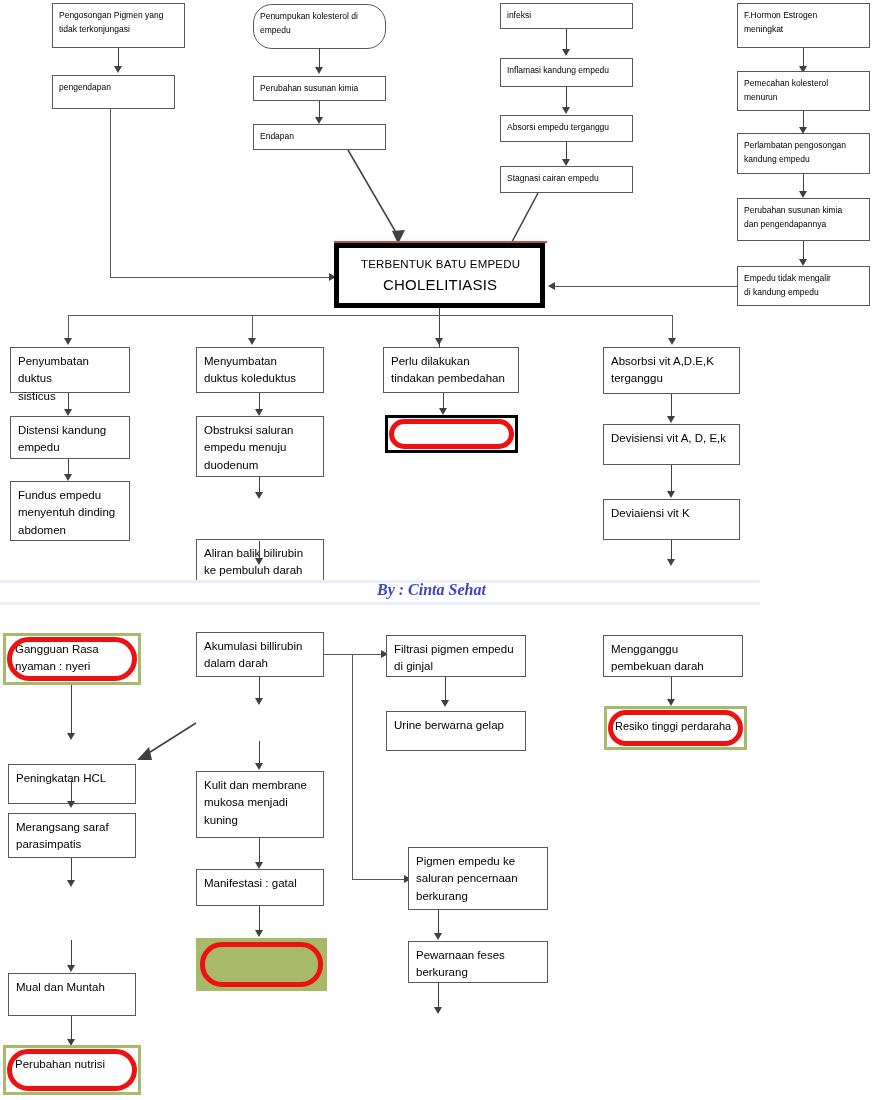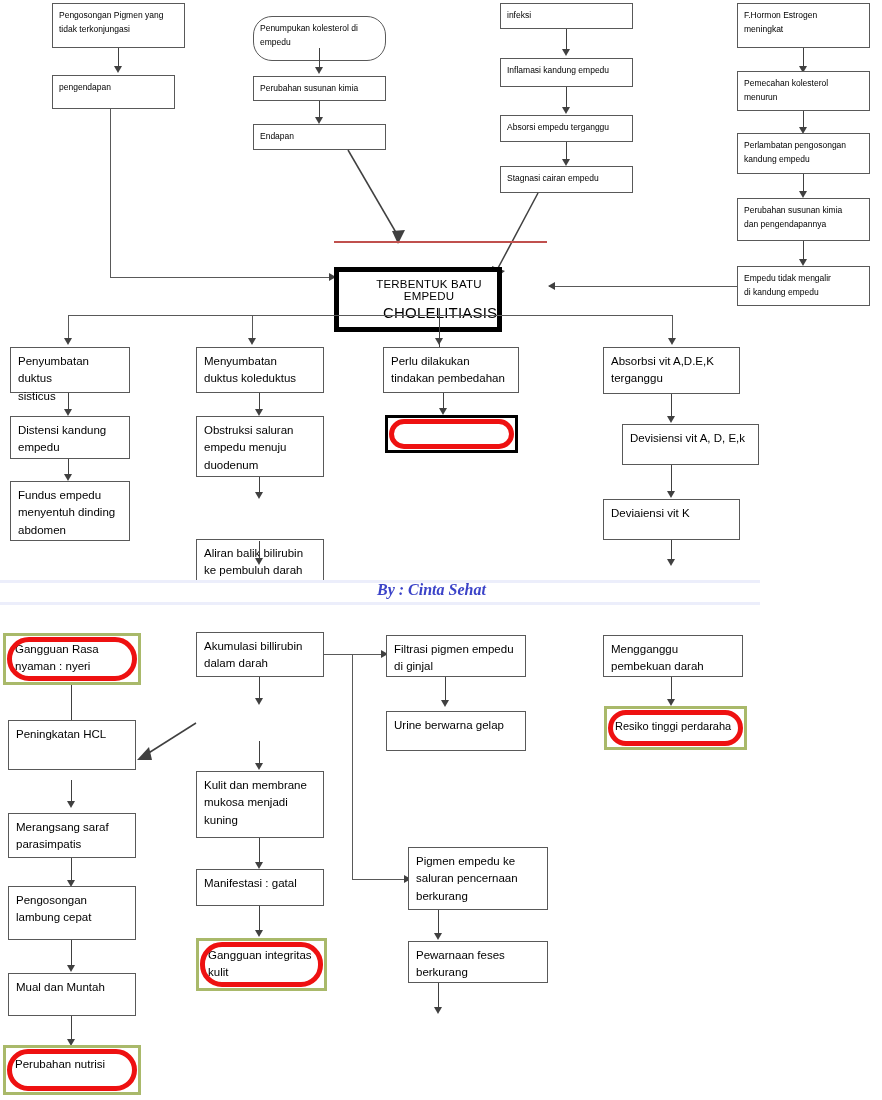--- a/index.html
+++ b/index.html
@@ -80,21 +80,21 @@
 tidak terkonjungasi</div>
   <div class="ln v dark" style="left:118px;top:48px;height:19px;"></div>
   <div class="arr down" style="left:114px;top:66px;"></div>
 
   <div class="box tiny" style="left:52px;top:75px;width:123px;height:34px;">pengendapan</div>
 
   <div class="ln v" style="left:110px;top:109px;height:168px;"></div>
   <div class="ln h" style="left:110px;top:277px;width:222px;"></div>
   <div class="arr right" style="left:329px;top:273px;"></div>
 
-  <div class="box tiny" style="left:253px;top:16px;width:133px;height:45px;border-radius:19px;">Penumpukan kolesterol di
+  <div class="box tiny" style="left:253px;top:4px;width:133px;height:45px;border-radius:19px;">Penumpukan kolesterol di
 empedu</div>
   <div class="ln v dark" style="left:319px;top:48px;height:20px;"></div>
   <div class="arr down" style="left:315px;top:67px;"></div>
 
   <div class="box tiny" style="left:253px;top:76px;width:133px;height:25px;">Perubahan susunan kimia</div>
   <div class="ln v dark" style="left:319px;top:101px;height:17px;"></div>
   <div class="arr down" style="left:315px;top:117px;"></div>
 
   <div class="box tiny" style="left:253px;top:124px;width:133px;height:26px;">Endapan</div>
 
@@ -142,21 +142,21 @@
   <div class="ln v dark" style="left:803px;top:241px;height:19px;"></div>
   <div class="arr down" style="left:799px;top:259px;"></div>
 
   <div class="box tiny" style="left:737px;top:266px;width:133px;height:40px;">Empedu tidak mengalir
 di kandung empedu</div>
 
   <div class="ln h" style="left:549px;top:286px;width:189px;"></div>
   <div class="arr right" style="left:548px;top:282px;transform:rotate(180deg);"></div>
 
   <div class="redtop" style="left:334px;top:241px;width:213px;"></div>
-  <div class="blackbox" style="left:334px;top:243px;width:168px;height:65px;margin-top:24px;">
+  <div class="blackbox" style="left:334px;top:243px;width:211px;height:65px;">
     <span class="line1">TERBENTUK BATU EMPEDU</span>
     <span class="line2">CHOLELITIASIS</span>
   </div>
 
   <div class="ln v dark" style="left:439px;top:308px;height:45px;"></div>
   <div class="ln h" style="left:68px;top:315px;width:604px;"></div>
   <div class="ln v" style="left:68px;top:315px;height:24px;"></div>
   <div class="arr down" style="left:64px;top:338px;"></div>
   <div class="ln v" style="left:252px;top:315px;height:24px;"></div>
   <div class="arr down" style="left:248px;top:338px;"></div>
@@ -202,50 +202,48 @@
   <div class="blackfill" style="position:absolute;left:385px;top:415px;width:133px;height:38px;box-sizing:border-box;">
     <div class="inner"></div>
   </div>
   <div class="redring" style="left:389px;top:419px;width:125px;height:30px;"></div>
 
   <div class="box med" style="left:603px;top:347px;width:137px;height:47px;">Absorbsi vit A,D.E,K
 terganggu</div>
   <div class="ln v dark" style="left:671px;top:394px;height:23px;"></div>
   <div class="arr down" style="left:667px;top:416px;"></div>
 
-  <div class="box med" style="left:603px;top:424px;width:137px;height:41px;margin-left:19px;">Devisiensi vit A, D, E,k</div>
+  <div class="box med" style="left:603px;top:424px;width:137px;height:41px;">Devisiensi vit A, D, E,k</div>
   <div class="ln v dark" style="left:671px;top:465px;height:27px;"></div>
   <div class="arr down" style="left:667px;top:491px;"></div>
 
   <div class="box med" style="left:603px;top:499px;width:137px;height:41px;">Deviaiensi vit K</div>
   <div class="ln v dark" style="left:671px;top:540px;height:20px;"></div>
   <div class="arr down" style="left:667px;top:559px;"></div>
 
   <div class="bandline" style="left:0px;top:580px;width:760px;"></div>
   <div class="signature" style="left:362px;top:581px;margin-left:15px;">By : Cinta Sehat</div>
   <div class="bandline" style="left:0px;top:602px;width:760px;"></div>
 
   <div class="box med olive" style="left:3px;top:633px;width:138px;height:52px;background:#a9b96a;border:none;"></div>
   <div class="box med" style="left:6px;top:636px;width:132px;height:46px;border:none;padding:5px 9px;">Gangguan Rasa
 nyaman : nyeri</div>
   <div class="redring" style="left:7px;top:637px;width:130px;height:44px;"></div>
   <div class="ln v dark" style="left:71px;top:685px;height:49px;"></div>
   <div class="arr down" style="left:67px;top:733px;"></div>
 
-  <div class="box med" style="left:8px;top:720px;width:128px;height:50px;">Peningkatan HCL</div>
+  <div class="box med" style="left:8px;top:764px;width:128px;height:40px;">Peningkatan HCL</div>
   <div class="ln v dark" style="left:71px;top:780px;height:22px;"></div>
   <div class="arr down" style="left:67px;top:801px;"></div>
 
   <div class="box med" style="left:8px;top:813px;width:128px;height:45px;">Merangsang saraf
 parasimpatis</div>
   <div class="ln v dark" style="left:71px;top:858px;height:23px;"></div>
   <div class="arr down" style="left:67px;top:880px;"></div>
 
-  <div class="box med" style="left:8px;top:886px;width:128px;height:54px;">Pengosongan
-lambung cepat</div>
   <div class="ln v dark" style="left:71px;top:940px;height:26px;"></div>
   <div class="arr down" style="left:67px;top:965px;"></div>
 
   <div class="box med" style="left:8px;top:973px;width:128px;height:43px;">Mual dan Muntah</div>
   <div class="ln v dark" style="left:71px;top:1016px;height:24px;"></div>
   <div class="arr down" style="left:67px;top:1039px;"></div>
 
   <div style="position:absolute;left:3px;top:1045px;width:138px;height:50px;background:#a9b96a;"></div>
   <div class="box med" style="left:6px;top:1048px;width:132px;height:44px;border:none;padding:8px 9px;">Perubahan nutrisi</div>
   <div class="redring" style="left:7px;top:1049px;width:130px;height:42px;"></div>
@@ -267,22 +265,20 @@
 mukosa menjadi
 kuning</div>
   <div class="ln v dark" style="left:259px;top:838px;height:25px;"></div>
   <div class="arr down" style="left:255px;top:862px;"></div>
 
   <div class="box med" style="left:196px;top:869px;width:128px;height:37px;">Manifestasi : gatal</div>
   <div class="ln v dark" style="left:259px;top:906px;height:25px;"></div>
   <div class="arr down" style="left:255px;top:930px;"></div>
 
   <div style="position:absolute;left:196px;top:938px;width:131px;height:53px;background:#a9b96a;"></div>
-  <div class="box med" style="left:199px;top:941px;width:125px;height:47px;border:none;padding:6px 9px;">Gangguan integritas
-kulit</div>
   <div class="redring" style="left:200px;top:942px;width:123px;height:45px;"></div>
 
   <div class="ln h" style="left:324px;top:654px;width:28px;"></div>
   <div class="ln v" style="left:352px;top:654px;height:226px;"></div>
   <div class="ln h" style="left:352px;top:654px;width:33px;"></div>
   <div class="arr right" style="left:381px;top:650px;"></div>
   <div class="ln h" style="left:352px;top:879px;width:56px;"></div>
   <div class="arr right" style="left:404px;top:875px;"></div>
 
   <div class="box med" style="left:386px;top:635px;width:140px;height:42px;">Filtrasi pigmen empedu

